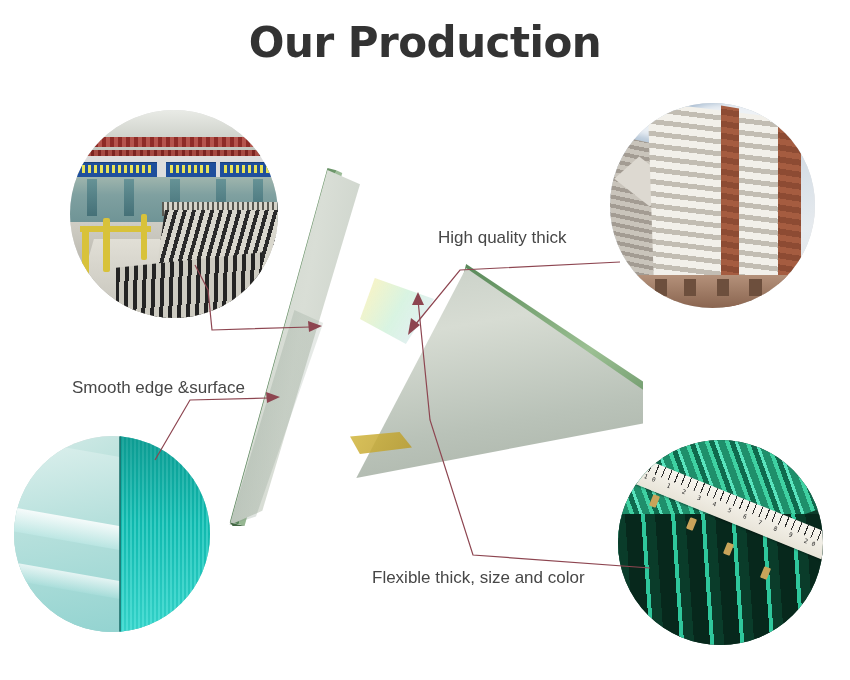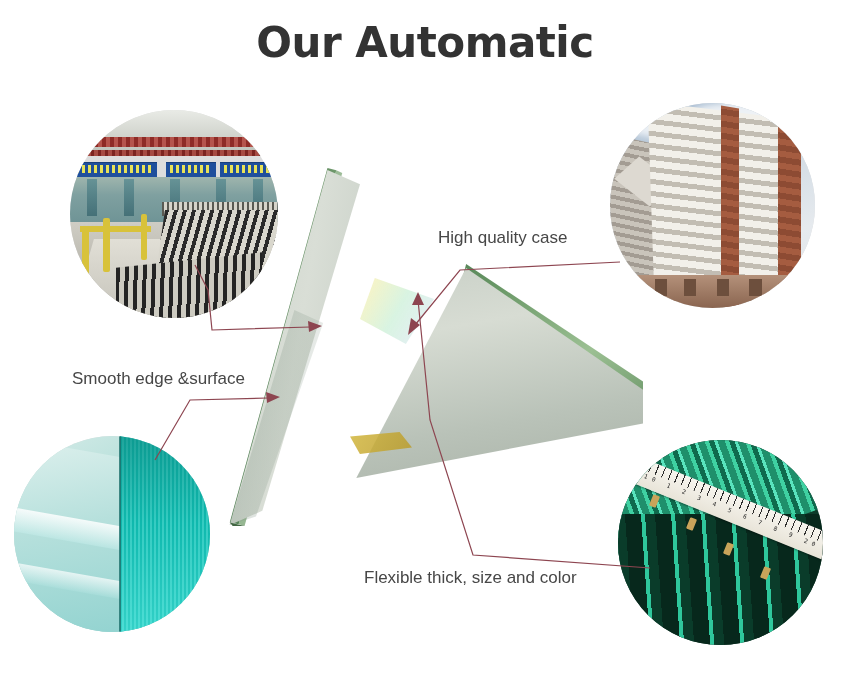--- a/index.html
+++ b/index.html
@@ -27,23 +27,23 @@
 
   
   .callout{
     position:absolute;
     font-size:17px;
     color:#474747;
     white-space:nowrap;
     font-family:"Liberation Sans", sans-serif;
   }
   .cl-prod{left:12px;top:322px;}
-  .cl-smooth{left:72px;top:369px;text-align:right;}
+  .cl-smooth{left:72px;top:378px;text-align:right;}
   .cl-high{left:438px;top:228px;}
-  .cl-flex{left:364px;top:568px;}
+  .cl-flex{left:372px;top:568px;}
 
   
   .photo{
     position:absolute;
     border-radius:50%;
     overflow:hidden;
     background:#ddd;
   }
   .photo > .inner{position:absolute;left:0;top:0;width:100%;height:100%;}
 
@@ -217,21 +217,21 @@
     position:absolute;left:30px;top:150px;width:120px;height:215px;
     background:linear-gradient(100deg,rgba(120,140,125,.35),rgba(170,185,170,.15));
     clip-path:polygon(62% 0%, 86% 6%, 30% 96%, 8% 100%);
   }
 </style>
 </head>
 <body>
 
 <div id="stage">
 
-  <div class="page-title">Our Automatic</div>
+  <div class="page-title">Our Production</div>
 
   <div class="photo" id="photo-factory">
     <div class="inner">
       <div class="fac-sky"></div>
       <div class="fac-truss"></div>
       <div class="fac-truss2"></div>
       <div class="fac-mach"></div>
       <div class="fac-mach-sp" style="left:8%"></div>
       <div class="fac-mach-sp" style="left:26%"></div>
       <div class="fac-mach-sp" style="left:48%"></div>
@@ -325,16 +325,16 @@
 
       <polyline points="415,325 460,270 620,262"></polyline>
       <polygon points="408,335 420,325 411,318" fill="#8d4550" stroke="none"></polygon>
 
       <polyline points="418,300 430,420 473,555 650,568"></polyline>
       <polygon points="418,292 412,305 424,305" fill="#8d4550" stroke="none"></polygon>
     </g>
   </svg>
 
   <div class="callout cl-smooth">Smooth edge &amp;surface</div>
-  <div class="callout cl-high">High quality case</div>
+  <div class="callout cl-high">High quality thick</div>
   <div class="callout cl-flex">Flexible thick, size and color</div>
 
 </div>
 
 </body></html>

